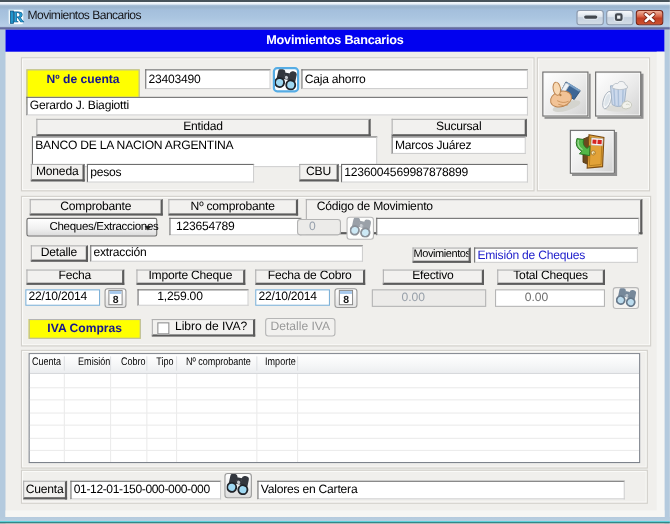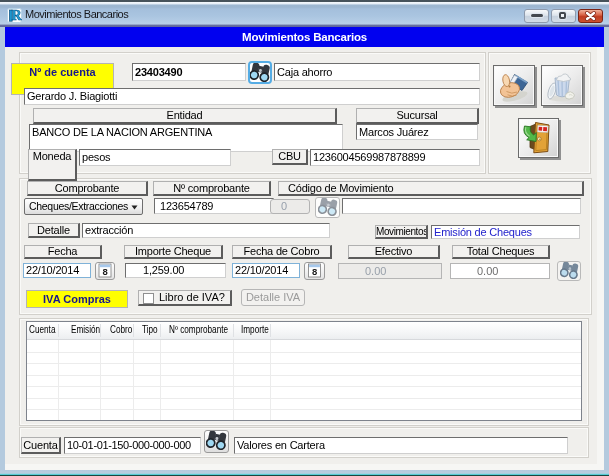--- a/index.html
+++ b/index.html
@@ -85,49 +85,49 @@
       <g transform="rotate(4 23 10)">
         <rect x="18.6" y="6.6" width="10.4" height="6.6" fill="#fbfbfb" stroke="#b0b0b0" stroke-width="0.5"></rect>
         <rect x="19.6" y="8" width="3.6" height="3.8" fill="#d42420"></rect>
         <rect x="24.2" y="8" width="3.8" height="3.8" fill="#d42420"></rect>
       </g>
       <path d="M5.5 7 q-2.5 8 4.5 11.5 l-2.3 2.3 9.3 1.7 0.3 -9 -2.6 2.4 q-4.6 -2.6 -3.2 -8.1 z" fill="#52b848" stroke="#2a7424" stroke-width="0.9"></path>
       <path d="M6.8 8.2 q-1.5 6 3.8 9" stroke="#9fd896" stroke-width="1.1" fill="none"></path>
     </svg>
   </div>
 
-  <div class="ylbl" style="left:11px;top:63px;width:103px;height:32px;line-height:16px">Nº de cuenta</div>
-  <div class="fld" style="left:132px;top:63px;width:114px;height:18px;line-height:16px;font-weight:bold">23403490</div>
+  <div class="ylbl" style="left:24px;top:63px;width:103px;height:32px;line-height:16px">Nº de cuenta</div>
+  <div class="fld" style="left:132px;top:63px;width:114px;height:18px;line-height:16px;font-weight:normal">23403490</div>
   <div class="abs" style="left:248px;top:61px;width:24px;height:23px;border:2px solid #55ace4;border-radius:4px;background:#fdfeff;text-align:center">
     <svg width="20" height="19" viewBox="0 0 20 19">
       <g transform="rotate(12 10 9.5)">
         <rect x="1.4" y="0.6" width="6.6" height="11.5" rx="2.9" fill="#33373e"></rect>
         <rect x="12" y="0.6" width="6.6" height="11.5" rx="2.9" fill="#33373e"></rect>
         <rect x="7.6" y="3.2" width="4.8" height="6" fill="#33373e"></rect>
         <circle cx="10" cy="7.4" r="1.5" fill="#c4c8ce"></circle>
         <circle cx="4.8" cy="13.2" r="4.1" fill="#9fd8f2" stroke="#20242a" stroke-width="1.7"></circle>
         <circle cx="15.2" cy="13.2" r="4.1" fill="#9fd8f2" stroke="#20242a" stroke-width="1.7"></circle>
       </g>
     </svg>
   </div>
   <div class="fld" style="left:274px;top:63px;width:206px;height:18px;line-height:16px">Caja ahorro</div>
   <div class="fld" style="left:24px;top:88px;width:456px;height:17px;line-height:15px">Gerardo J. Biagiotti</div>
   <div class="hdr" style="left:33px;top:108px;width:304px;height:16px;line-height:13px">Entidad</div>
   <div class="hdr" style="left:356px;top:108px;width:123px;height:16px;line-height:13px">Sucursal</div>
   <div class="fld" style="left:29px;top:124px;width:314px;height:28px;line-height:14px">BANCO DE LA NACION ARGENTINA</div>
   <div class="fld" style="left:356px;top:124px;width:122px;height:16px;line-height:14px">Marcos Juárez</div>
-  <div class="hdr" style="left:28px;top:149px;width:49px;height:32px;line-height:13px">Moneda</div>
+  <div class="hdr" style="left:28px;top:149px;width:49px;height:16px;line-height:13px">Moneda</div>
   <div class="fld" style="left:79px;top:149px;width:152px;height:17px;line-height:15px">pesos</div>
   <div class="hdr" style="left:272px;top:149px;width:36px;height:16px;line-height:13px">CBU</div>
   <div class="fld" style="left:310px;top:149px;width:170px;height:17px;line-height:15px">1236004569987878899</div>
 
   <div class="hdr" style="left:27px;top:181px;width:121px;height:15px;line-height:12px">Comprobante</div>
   <div class="hdr" style="left:153px;top:181px;width:118px;height:15px;line-height:12px">Nº comprobante</div>
-  <div class="hdr" style="left:278px;top:181px;width:306px;height:15px;line-height:12px;text-align:left;padding-left:9px">Código de Movimiento</div>
-  <div class="abs" id="combo" style="left:24px;top:198px;width:119px;height:17px;border:1px solid #6e6e6e;border-radius:2px;background:linear-gradient(180deg,#ffffff,#f0f0f0 60%,#dcdcdc);font-size:10.5px;letter-spacing:-0.3px;line-height:15px;padding-left:4px">Cheques/Extracciones
+  <div class="hdr" style="left:278px;top:181px;width:306px;height:32px;line-height:12px;text-align:left;padding-left:9px">Código de Movimiento</div>
+  <div class="abs" id="combo" style="left:24px;top:198px;width:119px;height:17px;border:1px solid #6e6e6e;border-radius:2px;background:linear-gradient(180deg,#ffffff,#f0f0f0 60%,#dcdcdc);font-size:10.5px;letter-spacing:-0.3px;line-height:15px;padding-left:20px">Cheques/Extracciones
     <svg class="abs" style="right:4px;top:6px" width="7" height="5" viewBox="0 0 7 5">
         <path d="M0.5 0.5 L6.5 0.5 L3.5 4.5 Z" fill="#222"></path>
       </svg>
   </div>
   <div class="fld" style="left:154px;top:198px;width:120px;height:16px;line-height:14px;padding-left:5px">123654789</div>
   <div class="abs" style="left:270px;top:199px;width:40px;height:15px;background:#ecebe9;border:1px solid #b3b3b3;border-radius:3px;font-size:11px;color:#97a0ac;line-height:13px;padding-left:10px">0</div>
   <div class="abs" id="binoc2" style="left:315px;top:197px;width:25px;height:21px;border:1px solid #b9b9b9;border-radius:3px;background:#fdfdfc;text-align:center">
     <svg width="20" height="18" viewBox="0 0 20 19">
       <g transform="rotate(12 10 9.5)">
         <rect x="1.4" y="0.6" width="6.6" height="11.5" rx="2.9" fill="#9aa0a8"></rect>
@@ -138,21 +138,21 @@
         <circle cx="15.2" cy="13.2" r="4.1" fill="#cde9f6" stroke="#8a9098" stroke-width="1.7"></circle>
       </g>
     </svg>
   </div>
   <div class="fld" style="left:342px;top:198px;width:239px;height:16px"></div>
   <div class="hdr" style="left:28px;top:223px;width:52px;height:15px;line-height:12px">Detalle</div>
   <div class="fld" style="left:82px;top:223px;width:248px;height:15px;line-height:13px">extracción</div>
   <div class="hdr" style="left:375px;top:225px;width:53px;height:14px;line-height:11px;font-size:10px;letter-spacing:-0.4px">Movimientos</div>
   <div class="fld" style="left:431px;top:225px;width:149px;height:14px;line-height:12px;color:#2222cc">Emisión de Cheques</div>
 
-  <div class="hdr" style="left:24px;top:245px;width:78px;height:14px;line-height:11px">Fecha</div>
+  <div class="hdr" style="left:24px;top:245px;width:89px;height:14px;line-height:11px">Fecha</div>
   <div class="hdr" style="left:232px;top:245px;width:100px;height:14px;line-height:11px">Fecha de Cobro</div>
   <div class="hdr" style="left:124px;top:245px;width:99px;height:14px;line-height:11px">Importe Cheque</div>
   <div class="hdr" style="left:452px;top:245px;width:98px;height:14px;line-height:11px">Total Cheques</div>
   <div class="hdr" style="left:348px;top:245px;width:92px;height:14px;line-height:11px">Efectivo</div>
 
   <div class="fld" style="left:23px;top:263px;width:68px;height:15px;line-height:13px;border-color:#7fb2d8">22/10/2014</div>
   <div class="abs" id="cal1" style="left:95px;top:262px;width:20px;height:18px;border:1px solid #9a9a9a;border-radius:3px;background:linear-gradient(180deg,#fff,#e4e4e4)">
     <svg width="18" height="16" viewBox="0 0 18 16">
       <rect x="3" y="1" width="12" height="13" fill="#fff" stroke="#888" stroke-width="0.9"></rect>
       <rect x="3.6" y="1.6" width="10.8" height="2.6" fill="#a6c8ec"></rect>
@@ -211,21 +211,21 @@
     <div style="position:absolute;left:243px;top:18px;width:1px;height:80px;background:#ececec"></div>
     <div style="position:absolute;left:0;top:30px;width:554px;height:1px;background:#ececec"></div>
     <div style="position:absolute;left:0;top:41px;width:554px;height:1px;background:#ececec"></div>
     <div style="position:absolute;left:0;top:53px;width:554px;height:1px;background:#ececec"></div>
     <div style="position:absolute;left:0;top:64px;width:554px;height:1px;background:#ececec"></div>
     <div style="position:absolute;left:0;top:76px;width:554px;height:1px;background:#ececec"></div>
     <div style="position:absolute;left:0;top:87px;width:554px;height:1px;background:#ececec"></div>
   </div>
 
   <div class="hdr" style="left:21px;top:437px;width:40px;height:17px;line-height:14px">Cuenta</div>
-  <div class="fld" style="left:64px;top:437px;width:137px;height:17px;line-height:15px;letter-spacing:-0.35px">10-01-01-150-000-000-000</div>
+  <div class="fld" style="left:64px;top:437px;width:137px;height:17px;line-height:15px;letter-spacing:-0.35px">01-12-01-150-000-000-000</div>
   <div class="abs" id="binoc4" style="left:204px;top:430px;width:25px;height:23px;border:1px solid #9a9a9a;border-radius:3px;background:linear-gradient(180deg,#fff,#dedede);text-align:center">
     <svg width="21" height="19" viewBox="0 0 20 19">
       <g transform="rotate(12 10 9.5)">
         <rect x="1.4" y="0.6" width="6.6" height="11.5" rx="2.9" fill="#33373e"></rect>
         <rect x="12" y="0.6" width="6.6" height="11.5" rx="2.9" fill="#33373e"></rect>
         <rect x="7.6" y="3.2" width="4.8" height="6" fill="#33373e"></rect>
         <circle cx="10" cy="7.4" r="1.5" fill="#c4c8ce"></circle>
         <circle cx="4.8" cy="13.2" r="4.1" fill="#9fd8f2" stroke="#20242a" stroke-width="1.7"></circle>
         <circle cx="15.2" cy="13.2" r="4.1" fill="#9fd8f2" stroke="#20242a" stroke-width="1.7"></circle>
       </g>

